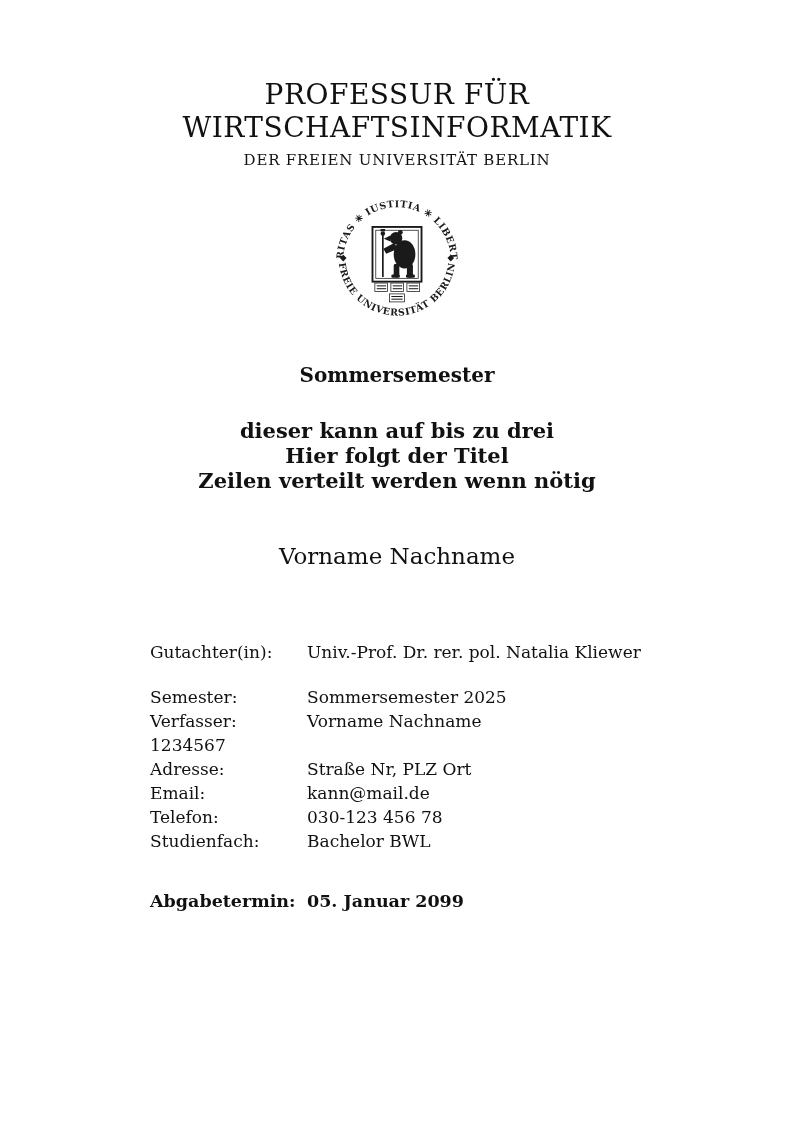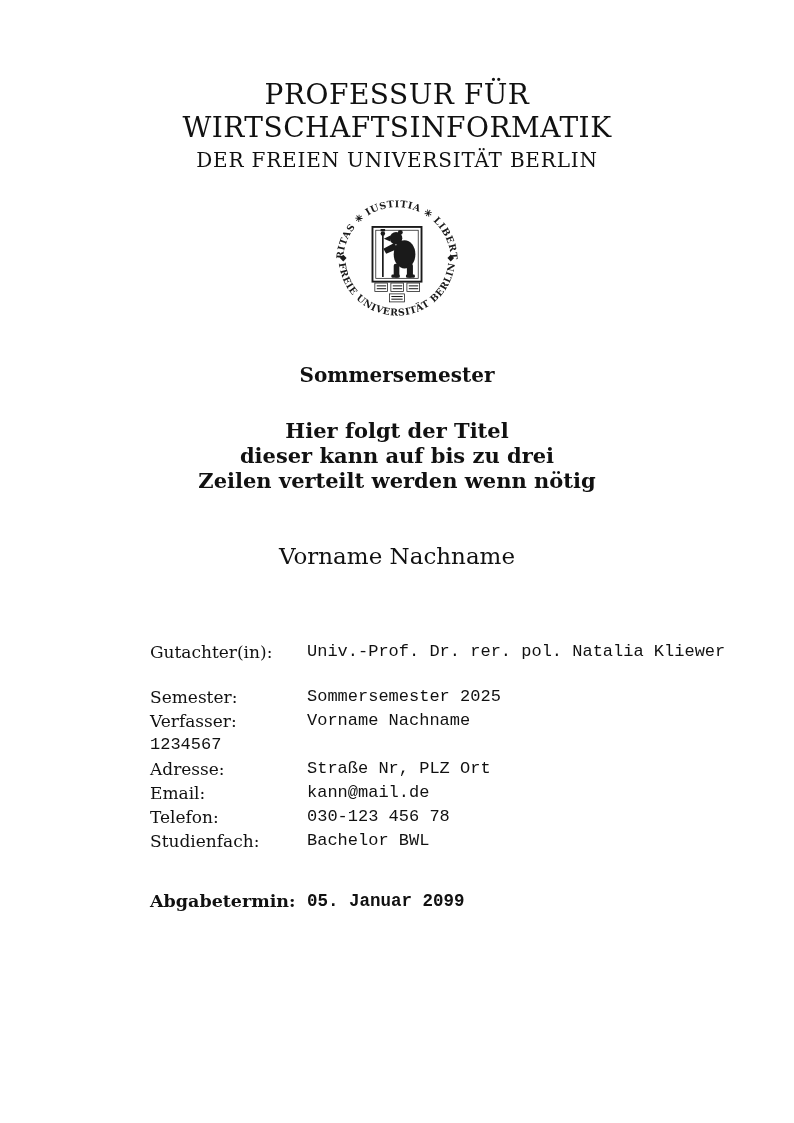--- a/index.html
+++ b/index.html
@@ -8,32 +8,32 @@
     position:relative;
     width:794px; height:1101px;
     margin:0 auto;
     background:#ffffff;
     color:#111111;
     font-family:"DejaVu Serif","Liberation Serif",serif;
     overflow:hidden;
   }
   .header { margin-top:78px; text-align:center; }
   .inst-line { font-size:28px; line-height:33px; font-weight:400; letter-spacing:0.5px; }
-  .inst-sub  { font-size:20px; line-height:18px; margin-top:7px; letter-spacing:0.8px; }
+  .inst-sub  { font-size:15px; line-height:18px; margin-top:7px; letter-spacing:0.8px; }
   .seal-wrap { margin-top:24px; text-align:center; }
   .seal-wrap svg { display:inline-block; }
   .ring-text { font-family:"DejaVu Serif","Liberation Serif",serif; font-size:10px; font-weight:700; letter-spacing:0.6px; fill:#1a1a1a; }
   .doc-type { margin-top:34px; text-align:center; font-size:20px; font-weight:700; }
   .thesis-title { margin-top:31px; text-align:center; font-size:21px; line-height:25px; font-weight:700; }
   .author { margin-top:50px; text-align:center; font-size:23px; font-weight:400; }
   .details { margin-top:71px; margin-left:150px; font-size:17px; }
   .detail-row { display:flex; line-height:24px; }
   .detail-row.gap-after { margin-bottom:21px; }
   .detail-label { width:157px; flex:0 0 157px; }
-  .detail-value { flex:1;font-family:Liberation Mono, monospace; }
+  .detail-value { flex:1; }
   .deadline { display:flex; margin-top:36px; margin-left:150px; font-size:17.5px; font-weight:700; line-height:24px; }
   .deadline .detail-label { width:157px; flex:0 0 157px; }
 </style>
 </head>
 <body>
 
 <div class="page">
 
   <div class="header">
     <div class="inst-line">PROFESSUR FÜR</div>
@@ -92,22 +92,22 @@
           <line x1="64" y1="109.8" x2="76" y2="109.8" stroke-width="1.1"></line>
           <line x1="64" y1="112.6" x2="76" y2="112.6" stroke-width="1.1"></line>
         </g>
       </g>
     </svg>
   </div>
 
   <div class="doc-type">Sommersemester</div>
 
   <div class="thesis-title">
+    <div>dieser kann auf bis zu drei</div>
     <div>Hier folgt der Titel</div>
-    <div>dieser kann auf bis zu drei</div>
     <div>Zeilen verteilt werden wenn nötig</div>
   </div>
 
   <div class="author">Vorname Nachname</div>
 
   <div class="details">
     <div class="detail-row gap-after">
       <span class="detail-label">Gutachter(in):</span>
       <span class="detail-value">Univ.-Prof. Dr. rer. pol. Natalia Kliewer</span>
     </div>

